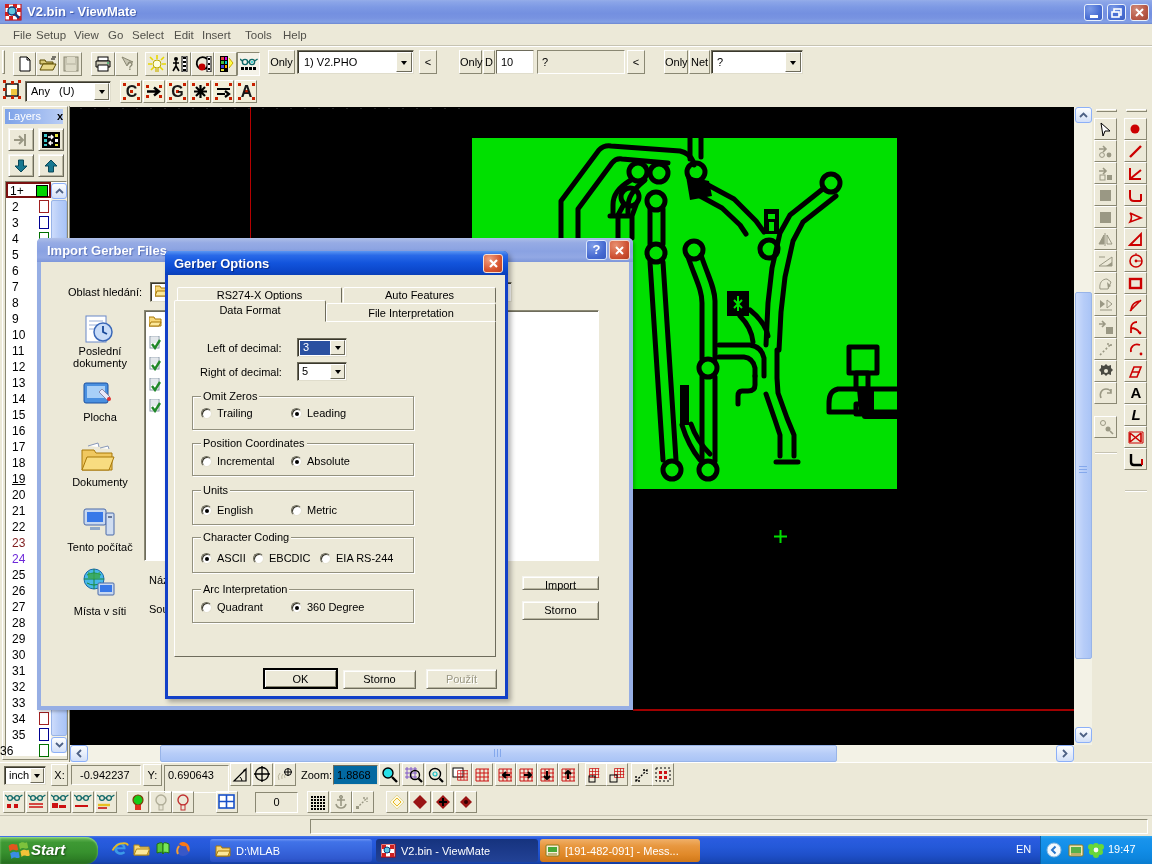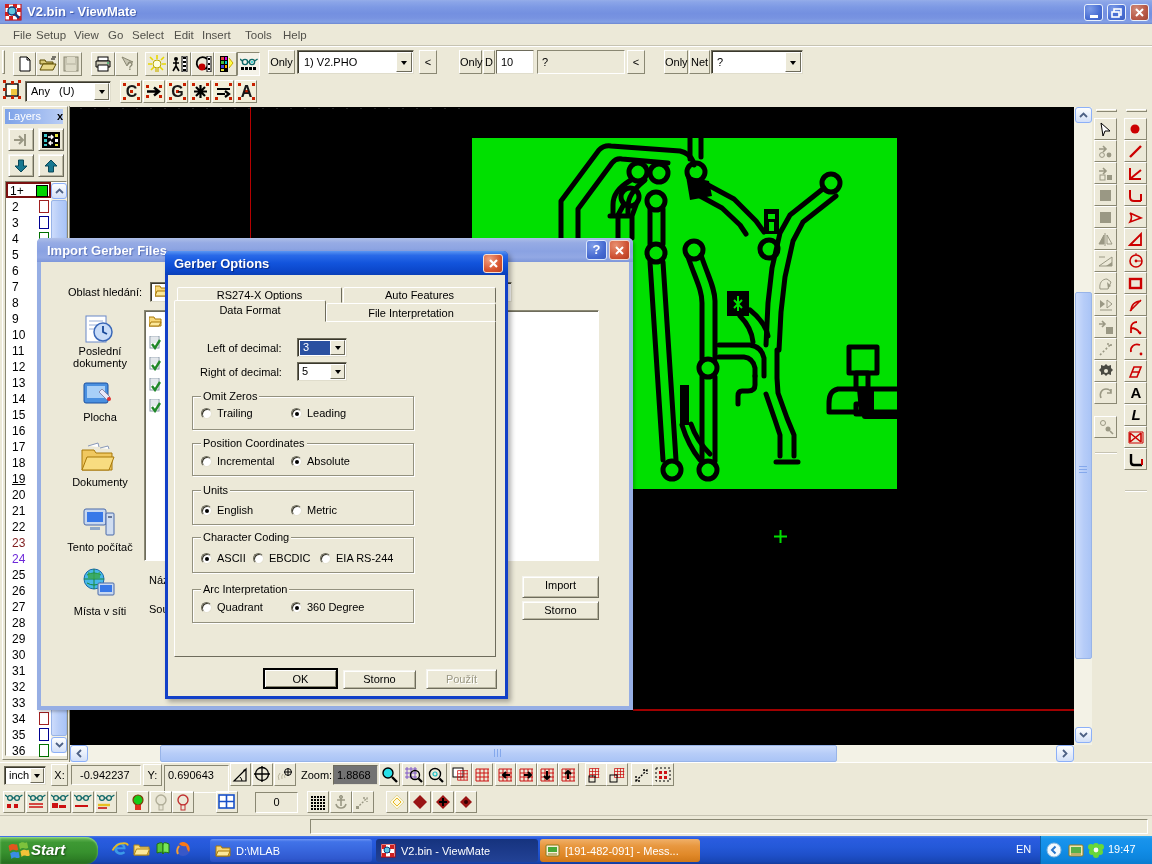--- a/index.html
+++ b/index.html
@@ -351,21 +351,21 @@
 <div class="a" style="left:12px;top:664px;font-size:12px;color:#000;">31</div>
 <div class="a" style="left:39px;top:664px;width:10px;height:13px;border:1px solid #a02020;background:#fff;"></div>
 <div class="a" style="left:12px;top:680px;font-size:12px;color:#000;">32</div>
 <div class="a" style="left:39px;top:680px;width:10px;height:13px;border:1px solid #000090;background:#fff;"></div>
 <div class="a" style="left:12px;top:696px;font-size:12px;color:#000;">33</div>
 <div class="a" style="left:39px;top:696px;width:10px;height:13px;border:1px solid #007000;background:#fff;"></div>
 <div class="a" style="left:12px;top:712px;font-size:12px;color:#000;">34</div>
 <div class="a" style="left:39px;top:712px;width:10px;height:13px;border:1px solid #a02020;background:#fff;"></div>
 <div class="a" style="left:12px;top:728px;font-size:12px;color:#000;">35</div>
 <div class="a" style="left:39px;top:728px;width:10px;height:13px;border:1px solid #000090;background:#fff;"></div>
-<div class="a" style="left:12px;top:744px;font-size:12px;color:#000;">36</div>
+<div class="a" style="left:0;top:744px;font-size:12px;color:#000;">36</div>
 <div class="a" style="left:39px;top:744px;width:10px;height:13px;border:1px solid #007000;background:#fff;"></div>
 <div class="a" style="left:51px;top:183px;width:16px;height:570px;background:#f2f1e4;"></div>
 <div class="a" style="left:51px;top:183px;width:16px;height:16px;border-radius:3px;background:linear-gradient(180deg,#fdfefe,#d3e0f8);border:1px solid #8cb0f8;display:flex;align-items:center;justify-content:center;color:#4d6185;font-size:9px;font-weight:bold;">
     <svg width="9" height="6">
       <path d="M1 5 L4.5 1.5 L8 5" fill="none" stroke="#4d6185" stroke-width="1.8"></path>
     </svg>
   </div>
 <div class="a" style="left:51px;top:200px;width:16px;height:536px;border-radius:2px;background:linear-gradient(90deg,#cddcfb,#b7cdf8 50%,#aac4f6);border:1px solid #98b4e8;"></div>
 <div class="a" style="left:55px;top:465px;width:8px;height:8px;background:repeating-linear-gradient(180deg,#84a8ec 0 1px,transparent 1px 3px);"></div>
 <div class="a" style="left:51px;top:737px;width:16px;height:16px;border-radius:3px;background:linear-gradient(180deg,#fdfefe,#d3e0f8);border:1px solid #8cb0f8;display:flex;align-items:center;justify-content:center;color:#4d6185;font-size:9px;font-weight:bold;">
@@ -652,21 +652,21 @@
 <div class="a" style="left:274px;top:763px;width:22px;height:23px;border:1px solid;border-color:#fff #8a8873 #8a8873 #fff;display:flex;align-items:center;justify-content:center;">
     <svg width="18" height="17">
       <g fill="none" stroke="#b8b49c">
         <path d="M3 14 q-2-4 1-7 M6 13 q-1-3 1-5 M9 12 q-1-2 0-3"></path>
       </g>
       <circle cx="12" cy="6" r="3.4" fill="none" stroke="#000"></circle>
       <path d="M12 2 v8 M8 6 h8" stroke="#000"></path>
     </svg>
   </div>
 <div class="a t11" style="left:301px;top:769px;">Zoom:</div>
-<div class="a t11" style="left:333px;top:765px;width:45px;height:20px;background:#737373;border:1px solid;border-color:#6e6c5c #e0ddcc #e0ddcc #6e6c5c;line-height:18px;"><span style="margin-left:3px;">1.8868</span></div>
+<div class="a t11" style="left:333px;top:765px;width:45px;height:20px;background:#0369a1;border:1px solid;border-color:#6e6c5c #e0ddcc #e0ddcc #6e6c5c;line-height:18px;"><span style="margin-left:3px;">1.8868</span></div>
 <div class="a" style="left:379px;top:763px;width:21px;height:23px;border:1px solid;border-color:#fff #8a8873 #8a8873 #fff;display:flex;align-items:center;justify-content:center;">
     <svg width="18" height="17">
       <circle cx="7" cy="7" r="5" fill="#28e0e8" stroke="#000" stroke-width="1.4"></circle>
       <line x1="11" y1="11" x2="16" y2="16" stroke="#000" stroke-width="2.4"></line>
     </svg>
   </div>
 <div class="a" style="left:402px;top:763px;width:22px;height:23px;border:1px solid;border-color:#fff #8a8873 #8a8873 #fff;display:flex;align-items:center;justify-content:center;">
     <svg width="20" height="17">
       <g stroke="#8058c8">
         <path d="M2 3 h12 M2 7 h12 M2 11 h12 M4 1 v12 M8 1 v12 M12 1 v12"></path>
@@ -1068,21 +1068,21 @@
     <path d="M2 2 h7 M2 4 h7 M2 6 h7" stroke="#c8d0d8"></path>
     <path d="M3 8 l3 4 5-8" stroke="#208828" stroke-width="2.4" fill="none"></path>
   </svg>
 <svg class="a" style="left:149px;top:399px" width="12" height="14">
     <rect x="1" y="0" width="9" height="12" fill="#fff" stroke="#8898a8"></rect>
     <path d="M2 2 h7 M2 4 h7 M2 6 h7" stroke="#c8d0d8"></path>
     <path d="M3 8 l3 4 5-8" stroke="#208828" stroke-width="2.4" fill="none"></path>
   </svg>
 <div class="a t11" style="left:149px;top:574px;width:16px;overflow:hidden;">Náz</div>
 <div class="a t11" style="left:149px;top:603px;width:16px;overflow:hidden;">Sou</div>
-<div class="a raised2 t11" style="left:522px;top:576px;width:77px;height:22px;text-align:center;line-height:17px;">Import</div>
+<div class="a raised2 t11" style="left:522px;top:576px;width:77px;height:14px;text-align:center;line-height:17px;">Import</div>
 <div class="a raised2 t11" style="left:522px;top:601px;width:77px;height:19px;text-align:center;line-height:17px;">Storno</div>
 <div class="a" style="left:165px;top:251px;width:343px;height:448px;border-radius:5px 5px 0 0;background:#ece9d8;border:3px solid #1240c8;box-shadow:3px 3px 5px rgba(0,0,0,0.3);"></div>
 <div class="a" style="left:165px;top:251px;width:343px;height:24px;border-radius:5px 5px 0 0;background:linear-gradient(180deg,#5a96f2 0%,#2a6ae8 18%,#1254dc 50%,#0c48cc 80%,#0a40b8 100%);"></div>
 <div class="a" style="left:174px;top:256px;font-size:13px;font-weight:bold;color:#fff;text-shadow:1px 1px 1px #0a2a80;">Gerber Options</div>
 <div class="a" style="left:483px;top:254px;width:20px;height:19px;border-radius:3px;background:radial-gradient(circle at 30% 25%,#f0a080,#d85530 60%,#bc4020);border:1px solid #f8e0d0;display:flex;align-items:center;justify-content:center;">
     <svg width="11" height="11">
       <path d="M2 2 L9 9 M9 2 L2 9" stroke="#fff" stroke-width="2.2"></path>
     </svg>
   </div>
 <div class="a t11" style="left:177px;top:287px;width:165px;height:16px;background:#ece9d8;border:1px solid;border-color:#fff #6e6c5c transparent #fff;border-radius:2px 2px 0 0;text-align:center;line-height:15px;">RS274-X Options</div>

